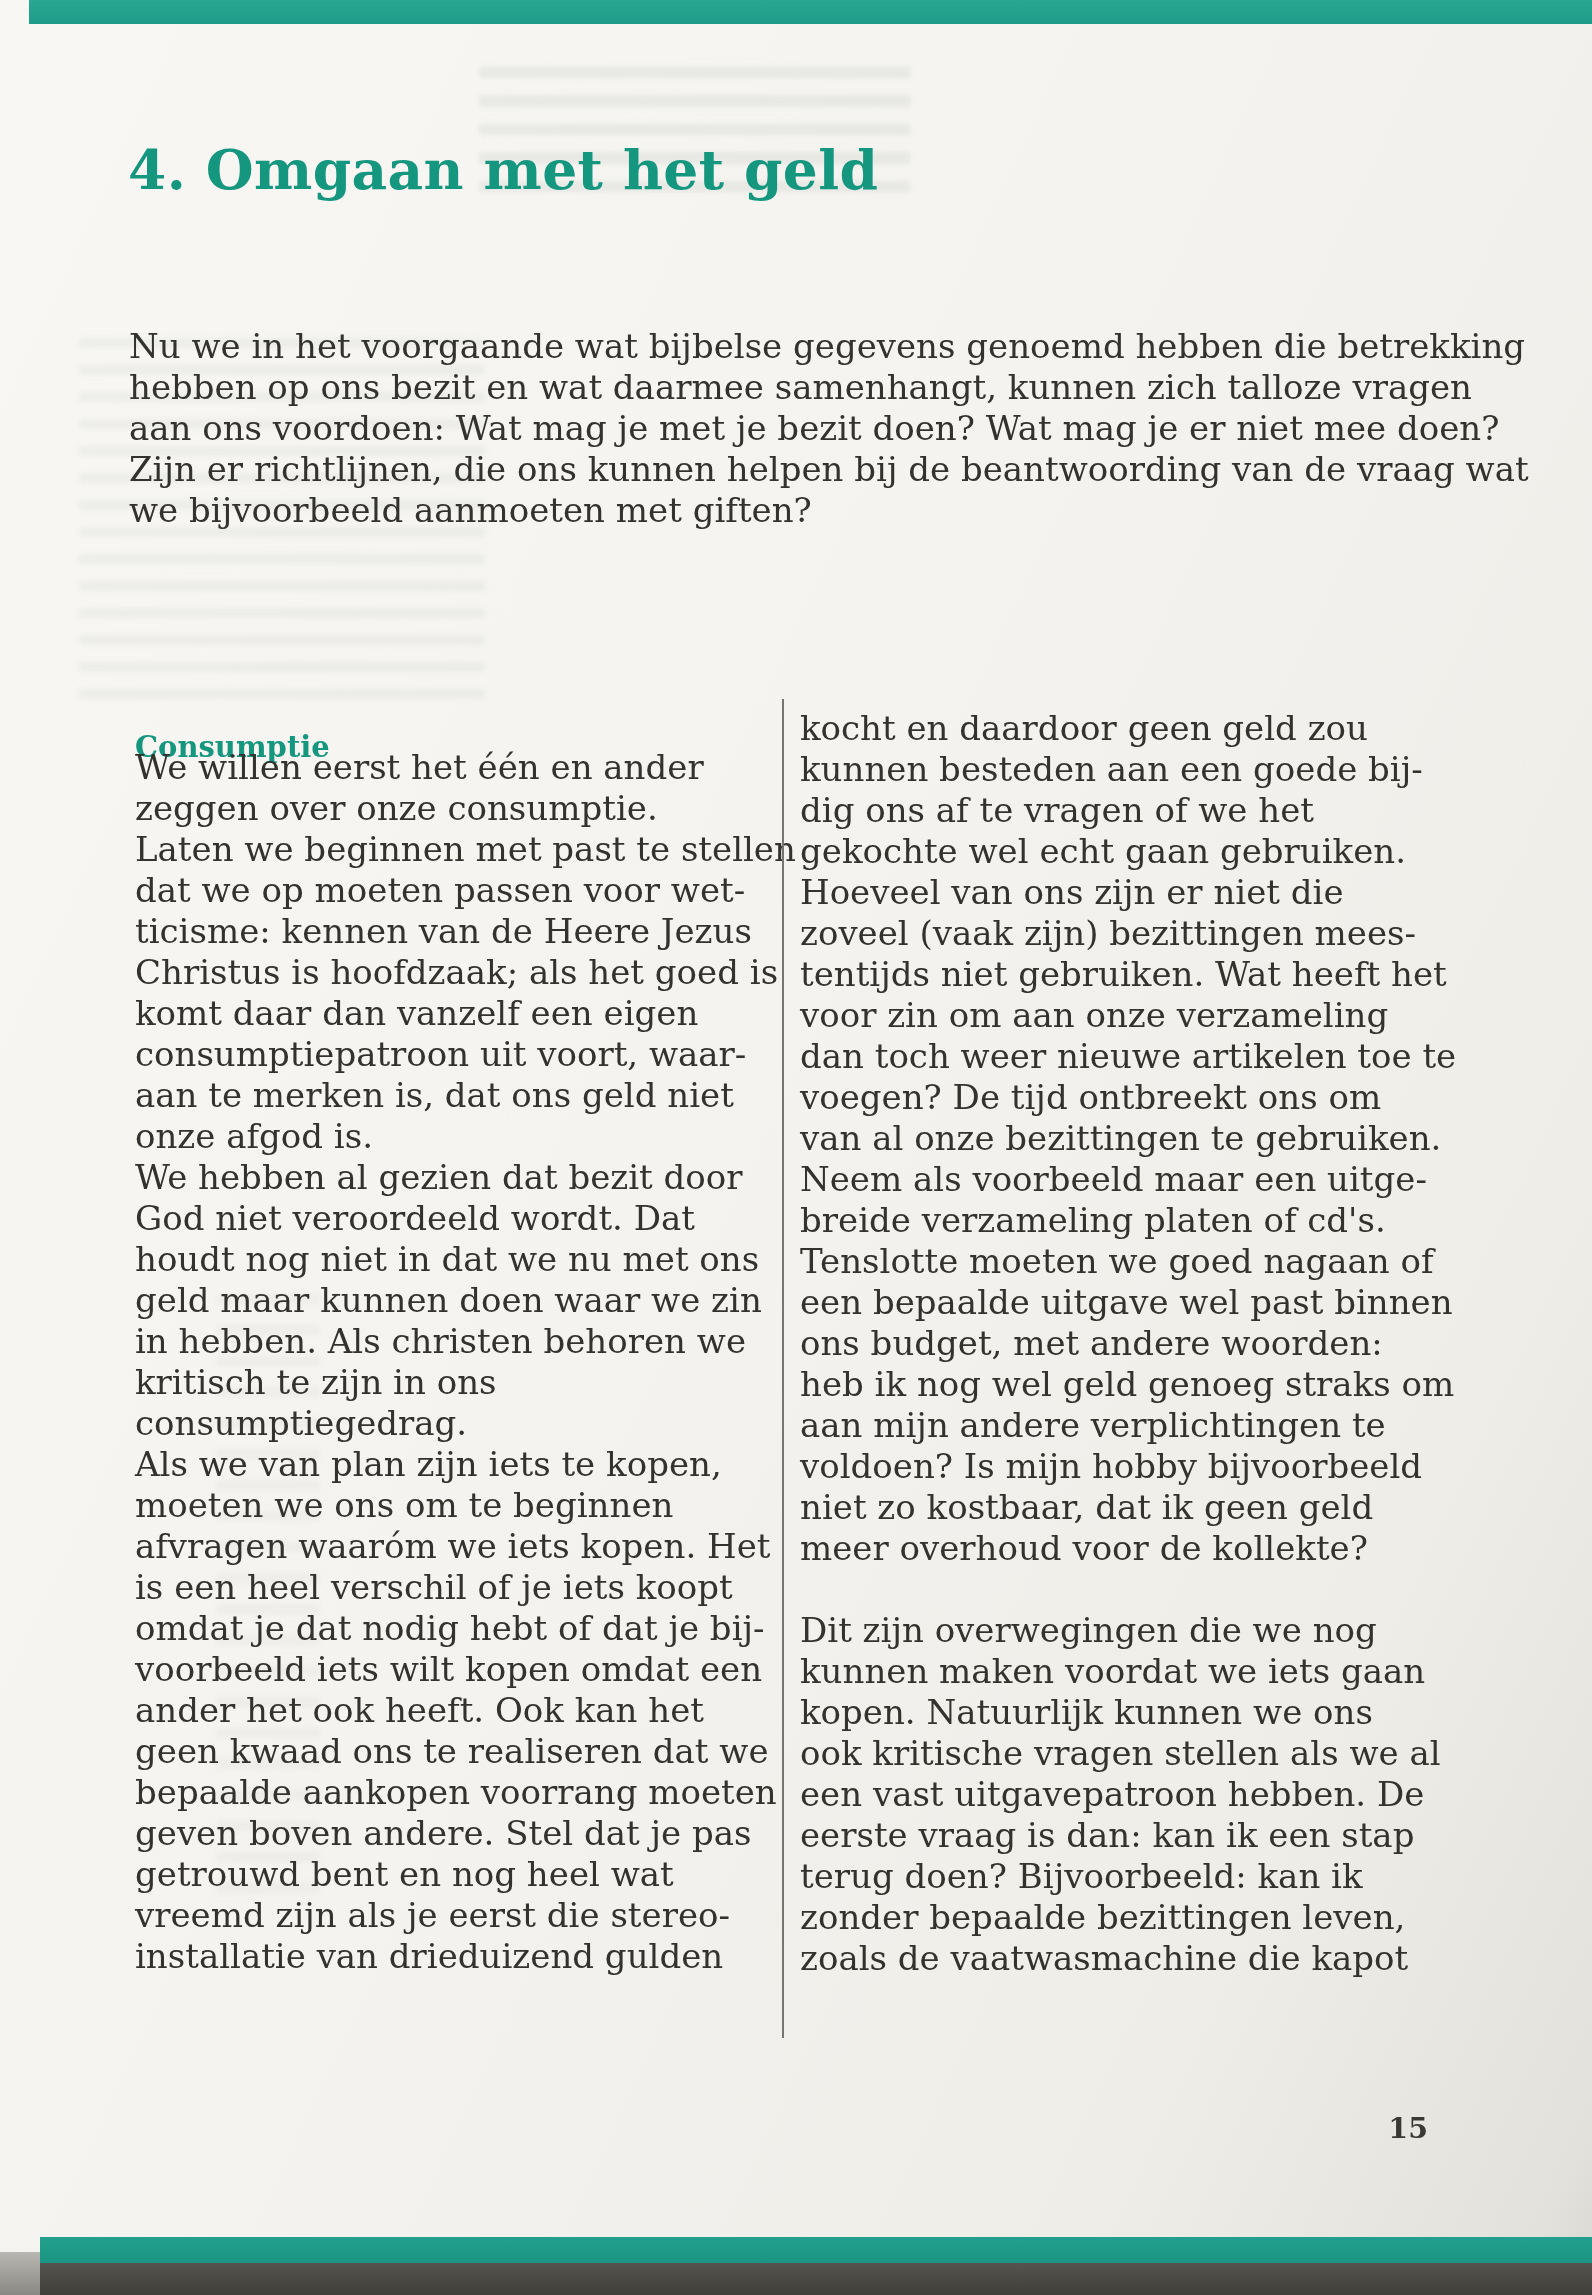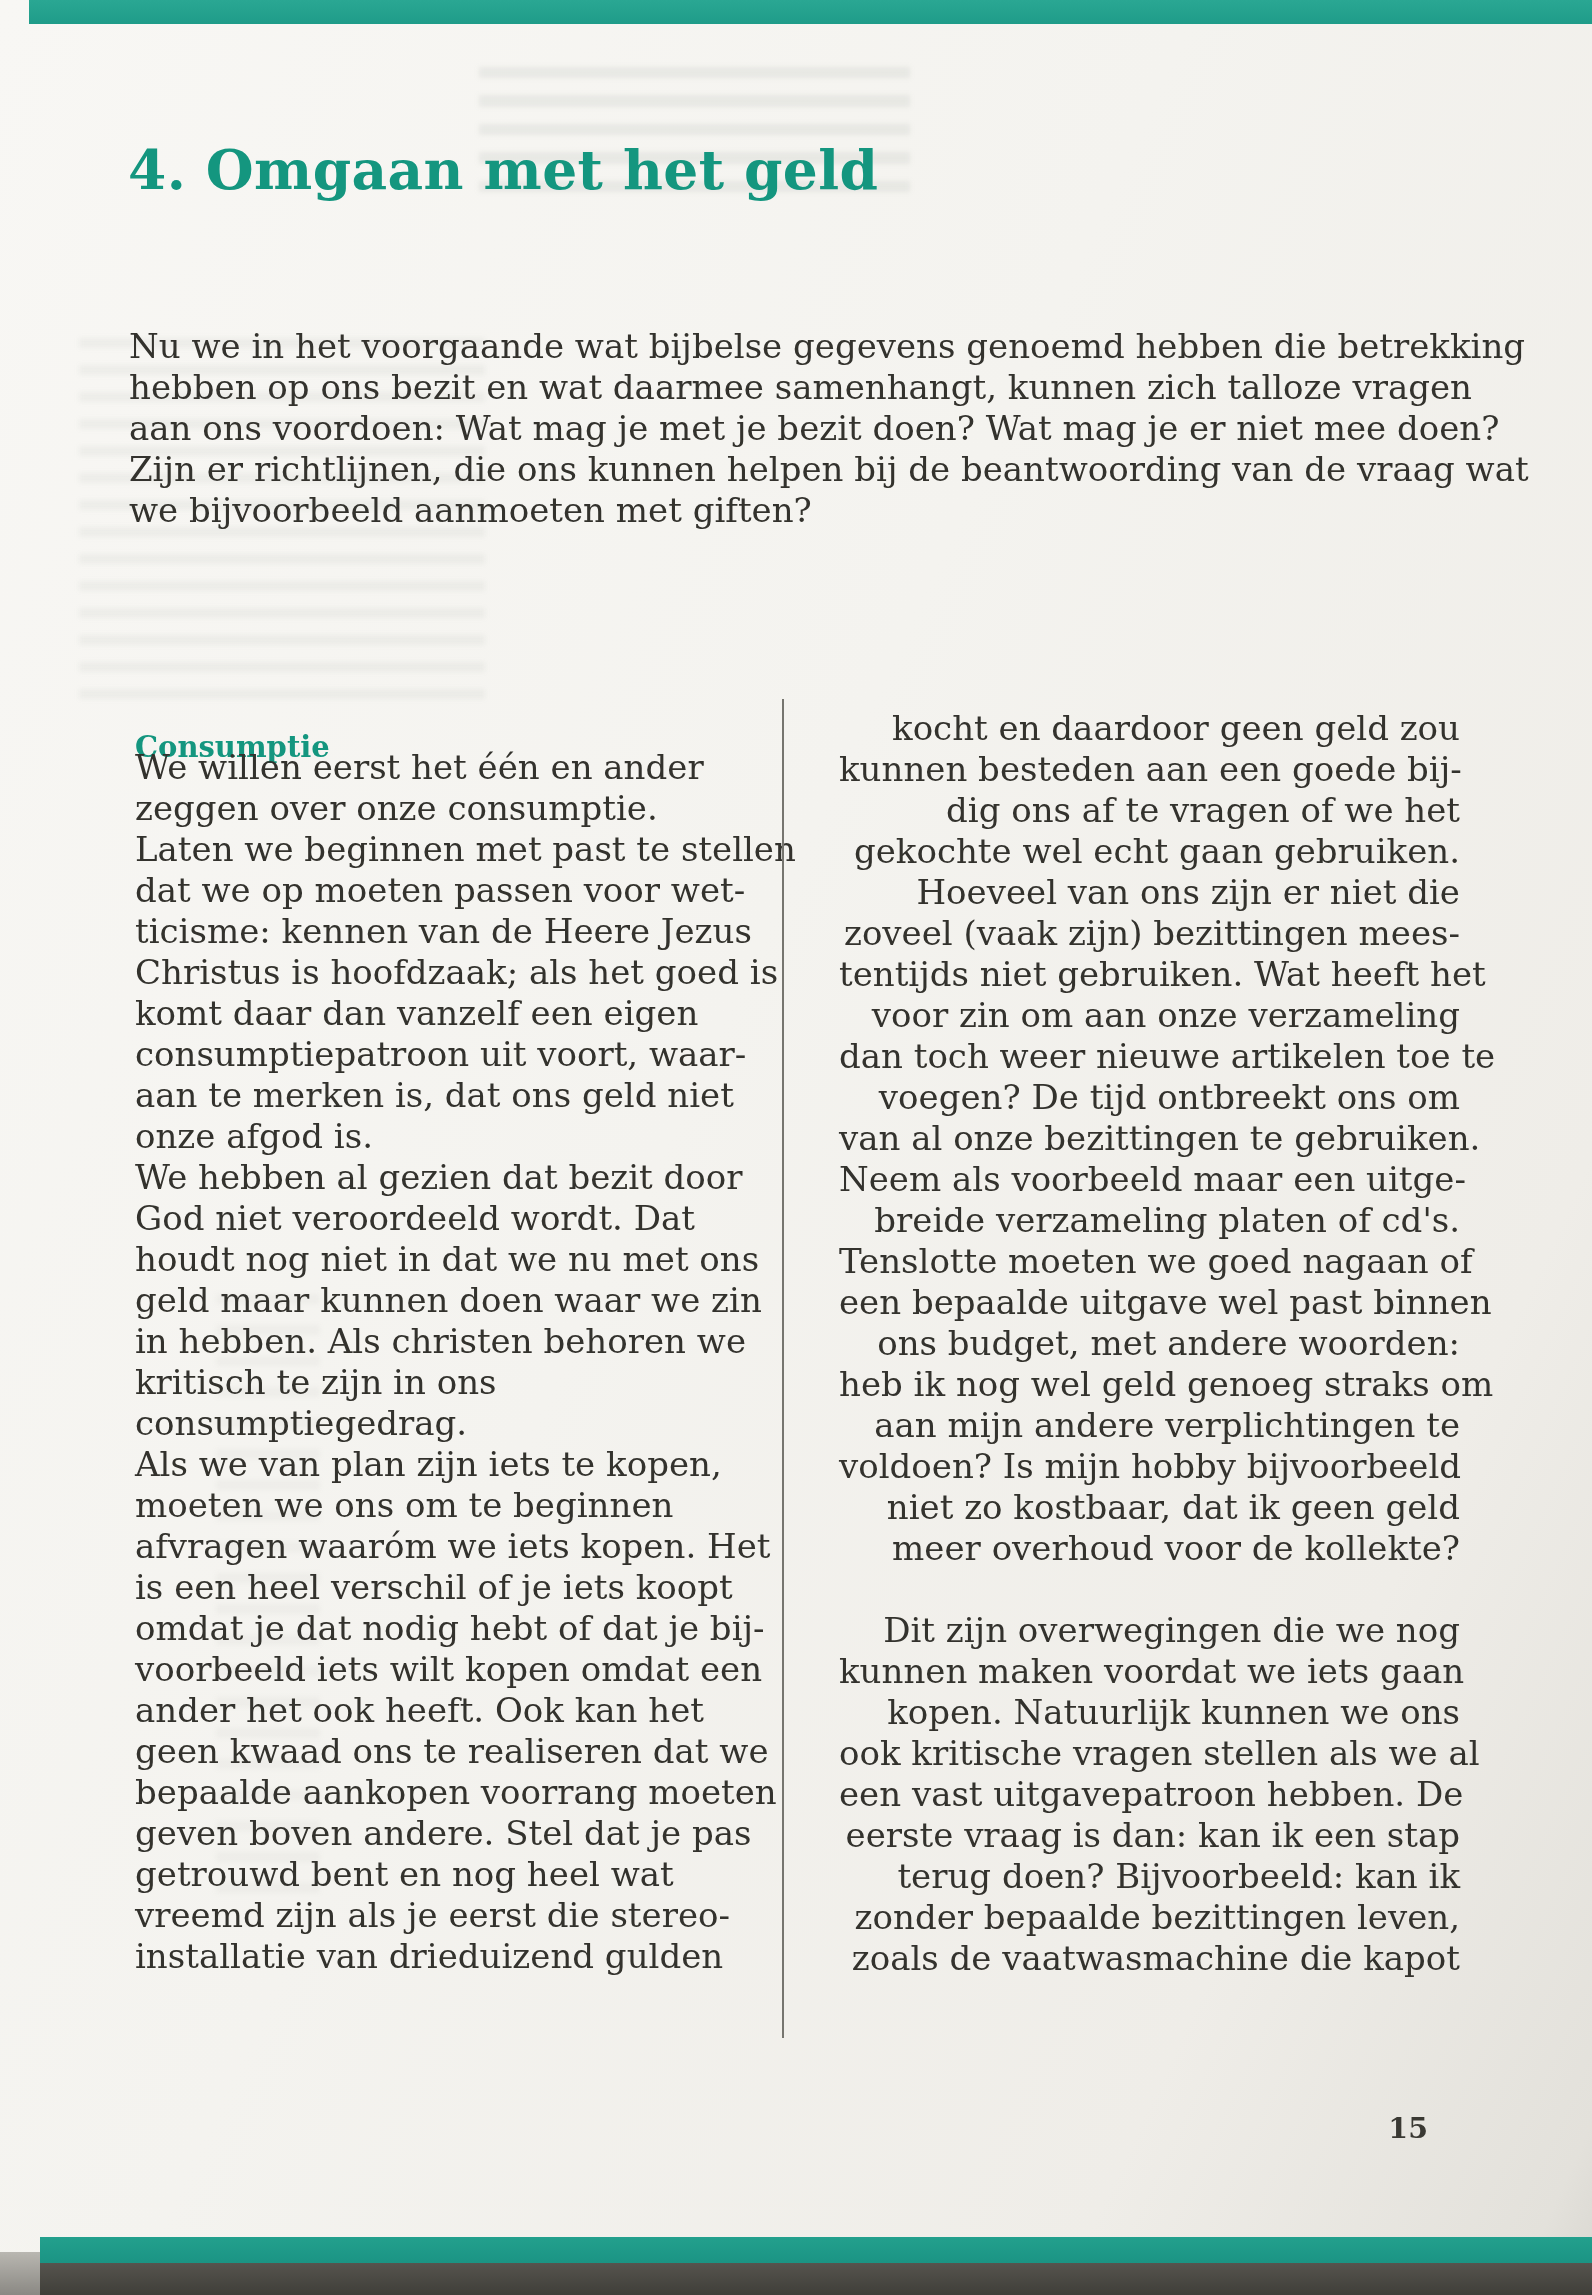--- a/index.html
+++ b/index.html
@@ -63,23 +63,22 @@
     font-weight: bold;
     white-space: nowrap;
   }
   .col-left {
     position: absolute;
     left: 135px; top: 747px;
     width: 640px;
   }
   .col-right {
     position: absolute;
-    left: 839px; top: 708px;
+    left: 800px; top: 708px;
     width: 621px;
-    text-align: right;
   }
   .col .line, .intro .line {
     white-space: nowrap;
   }
   .col .line { line-height: 41px; }
   .divider {
     position: absolute;
     left: 782px; top: 699px;
     width: 1.7px; height: 1339px;
     background: #76756f;

